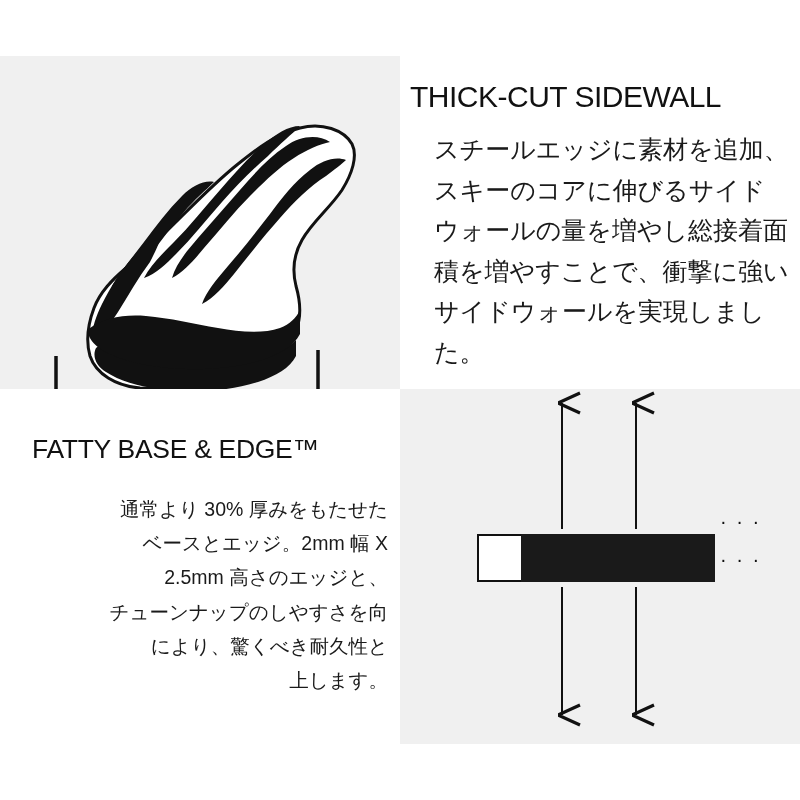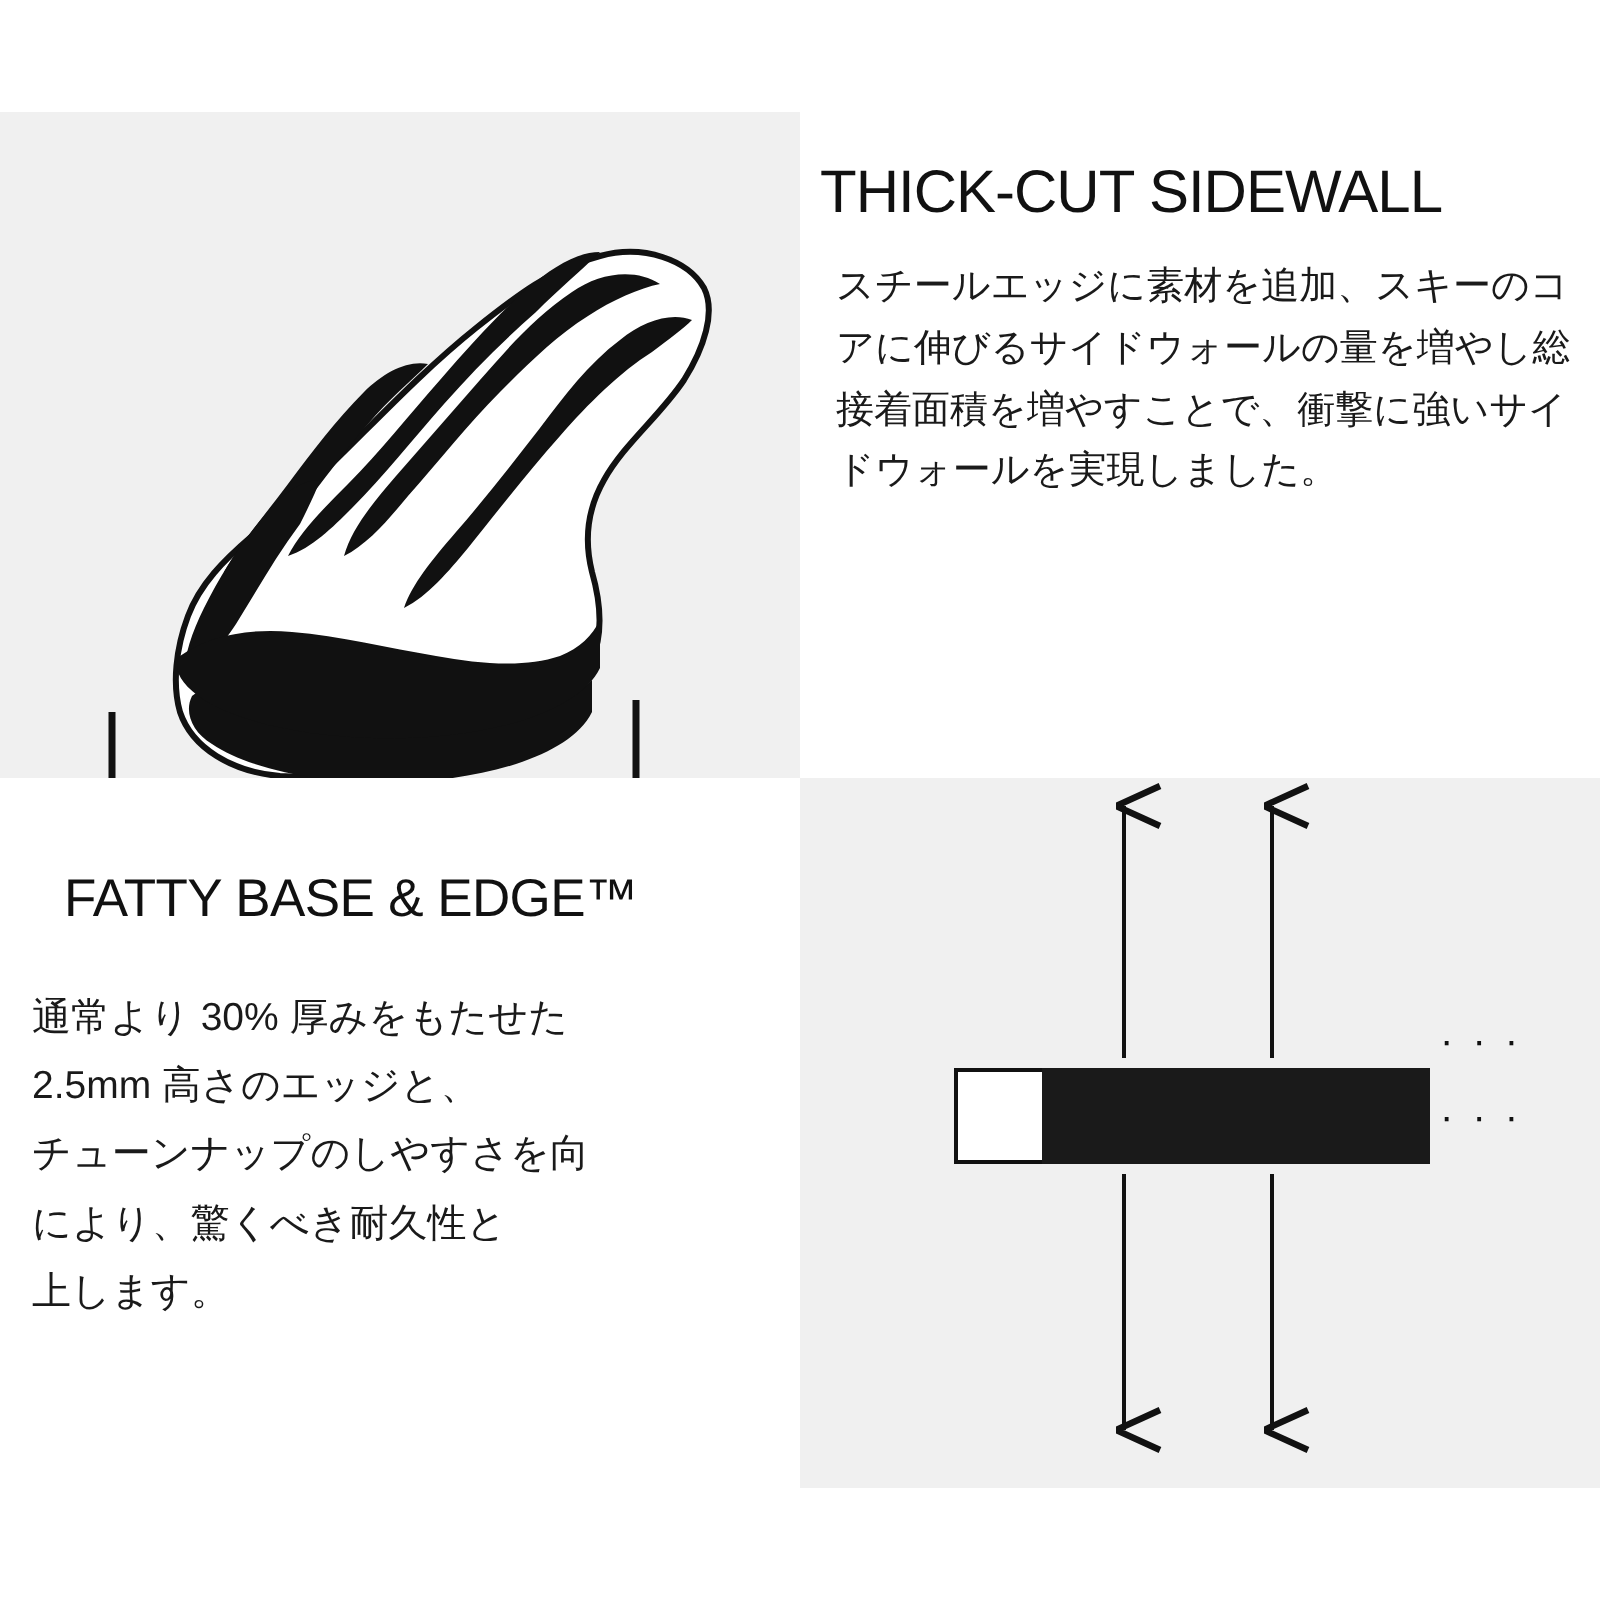--- a/index.html
+++ b/index.html
@@ -51,24 +51,24 @@
   .headline {
     font-size: 30px;
     font-weight: 400;
     letter-spacing: -0.5px;
     line-height: 1.1;
     color: #111;
     white-space: nowrap;
     margin: 0 0 16px 2px;
   }
   .jp-body {
-    font-size: 19px;
+    font-size: 25px;
     line-height: 1.62;
     color: #1a1a1a;
-    margin: 0 0 0 10px;
+    margin: 0 0 0 26px;
     letter-spacing: 0px;
   }
 
   
   .bl-inner {
     position: absolute;
     left: 16px;
     top: 46px;
     right: 12px;
   }
@@ -79,20 +79,21 @@
     line-height: 1.1;
     color: #111;
     white-space: nowrap;
     margin: 0 0 28px 16px;
   }
   .jp-body2 {
     font-size: 19.5px;
     line-height: 1.75;
     color: #1a1a1a;
     margin: 0;
+    text-align: right;
   }
   .jp-body2 .ln {
     display: block;
     white-space: nowrap;
   }
 
   
   .illus-wrap {
     position: absolute;
     inset: 0;
@@ -183,20 +184,21 @@
         <h1 class="headline">THICK-CUT SIDEWALL</h1>
         <p class="jp-body"><span class="ln">スチールエッジに素材を追加、ス</span><span class="ln">キーのコアに伸びるサイド</span><span class="ln">ウォールの量を増やし総接着面</span><span class="ln">積を増やすことで、衝撃に強いサ</span><span class="ln">イドウォールを実現しました。</span></p>
       </div>
     </div>
 
     <div class="cell white">
       <div class="bl-inner">
         <h2 class="headline2">FATTY BASE &amp; EDGE™</h2>
         <p class="jp-body2">
           <span class="ln">通常より 30% 厚みをもたせた</span>
+          <span class="ln">ベースとエッジ。2mm 幅 X</span>
           <span class="ln">2.5mm 高さのエッジと、</span>
           <span class="ln">チューンナップのしやすさを向</span>
           <span class="ln">により、驚くべき耐久性と</span>
           <span class="ln">上します。</span>
         </p>
       </div>
     </div>
 
     <div class="cell gray">
       <div class="diagram">

